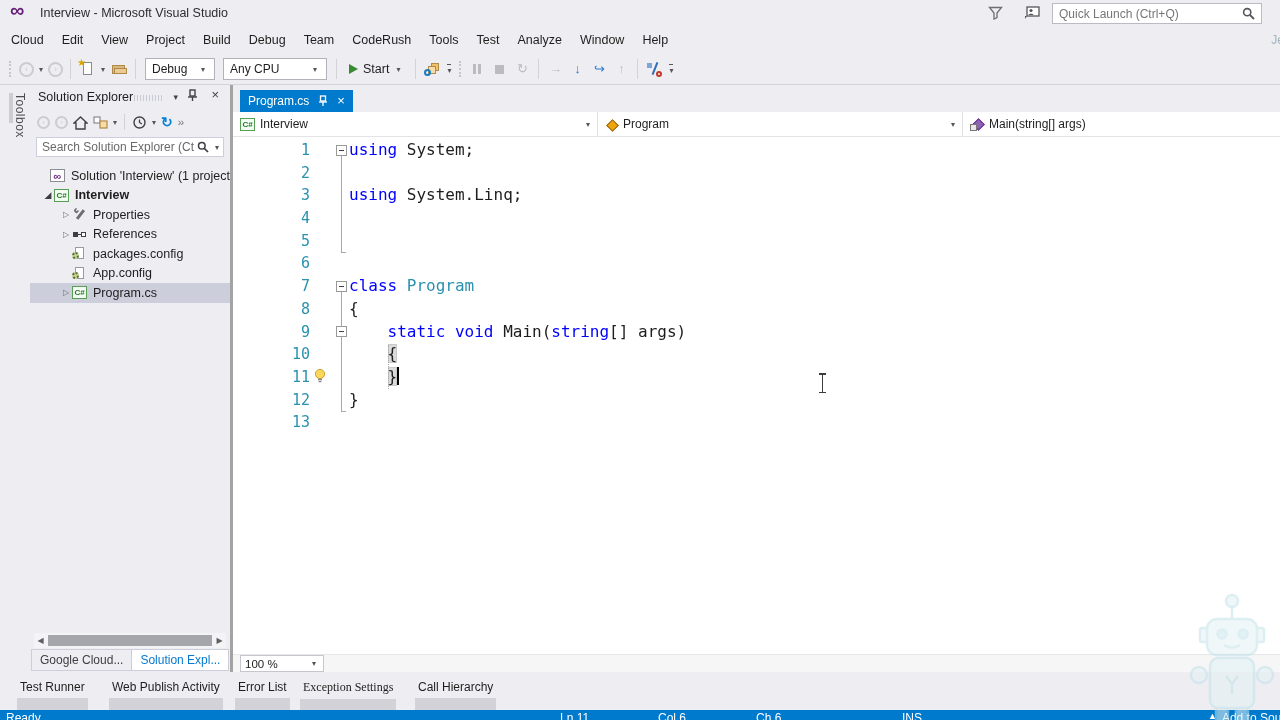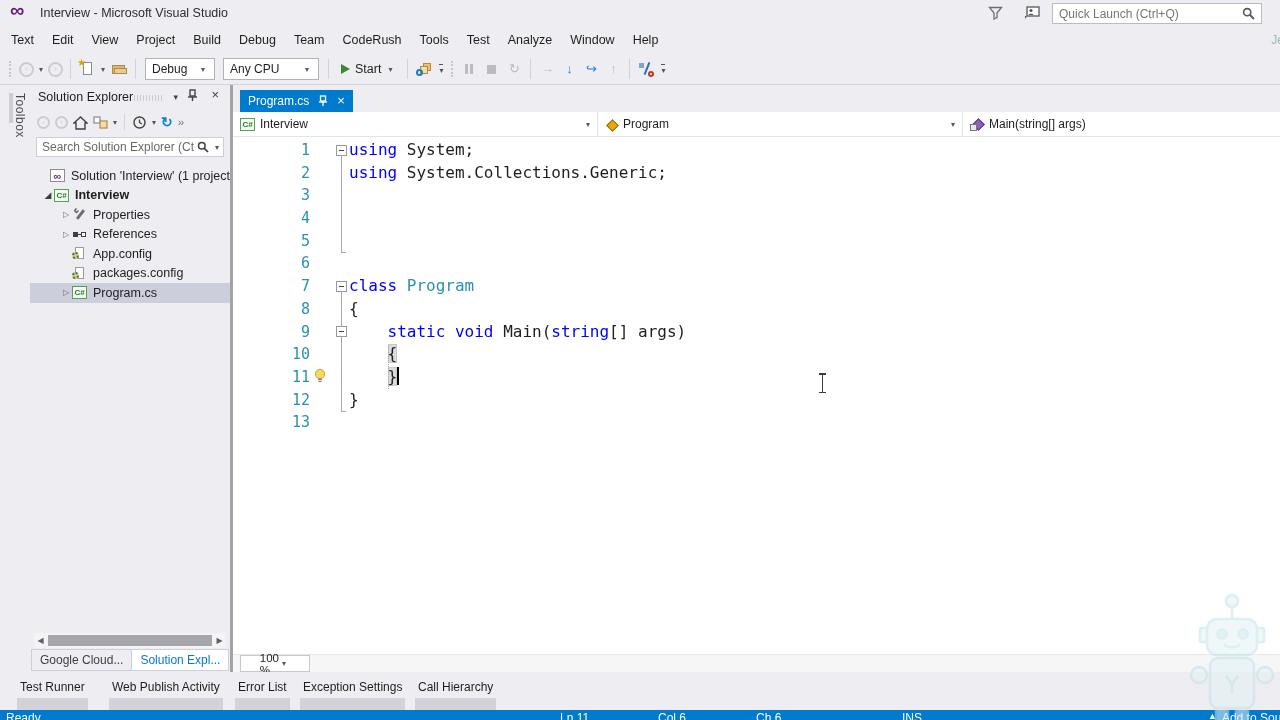--- a/index.html
+++ b/index.html
@@ -18,21 +18,21 @@
   .menubar{position:absolute;top:26px;left:0;right:0;height:28px;display:flex;align-items:center;padding-left:2px}
   .menu-item{padding:0 9px;line-height:28px;font-size:12.5px;color:#1E1E1E}
   .menu-partial{position:absolute;right:-4px;top:7px;font-size:12px;color:#9FB4BC}
   
   .toolbar{position:absolute;top:54px;left:0;right:0;height:31px;display:flex;align-items:center;border-bottom:1px solid #D3D3DA;padding-left:5px}
   .tb-grip{width:4px;height:16px;border-left:2px dotted #C6C6CC;margin:0 4px}
   .tb-sep{width:1px;height:20px;background:#D2D2D8;margin:0 5px}
   .tb-circle{width:15px;height:15px;border-radius:50%;border:2px solid #CBCBD0;color:#CBCBD0;font-size:9px;line-height:11px;text-align:center;margin:0 2px;flex:none}
   .tb-caret{font-size:8px;color:#55555A;margin:0 3px}
   .tb-select{height:22px;background:#fff;border:1px solid #B2B2BA;display:flex;align-items:center;justify-content:space-between;font-size:12px;padding:0 6px;margin:0 4px}
-  .w-debug{width:70px}.w-cpu{width:96px}
+  .w-debug{width:70px}.w-cpu{width:104px}
   .start-btn{display:flex;align-items:center;margin:0 7px}
   .play-tri{width:0;height:0;border-left:9px solid #388934;border-top:5.5px solid transparent;border-bottom:5.5px solid transparent;margin-right:5px}
   .start-label{font-size:12.5px;color:#1E1E1E;margin-right:4px}
   .ic{position:relative;width:16px;height:16px;margin:0 3px;flex:none}
   .np-page{position:absolute;left:4px;top:1px;width:9px;height:13px;background:#fff;border:1px solid #8A8A90}
   .np-star{position:absolute;left:-2px;top:-4px;color:#D9A700;font-size:10px}
   .op-back{position:absolute;left:1px;top:4px;width:13px;height:9px;background:#DCB67A;border:1px solid #B08A4A}
   .op-flap{position:absolute;left:3px;top:7px;width:13px;height:6px;background:#EACB93;border:1px solid #B08A4A}
   .at-sq{position:absolute;right:1px;top:2px;width:8px;height:8px;background:#F0C36A;border:1px solid #B08A4A}
   .at-sq2{position:absolute;right:4px;top:5px;width:8px;height:8px;background:#F7DCA5;border:1px solid #B08A4A}
@@ -124,21 +124,21 @@
   .fold-box{position:absolute;left:103px;width:11px;height:11px;background:#fff;border:1px solid #999;z-index:2}
   .fold-box::after{content:'';position:absolute;left:2px;top:4px;width:5px;height:1px;background:#444}
   .fold-line{position:absolute;left:108px;width:1px;background:#A8A8A8;z-index:1}
   .fold-tick{position:absolute;left:108px;width:5px;height:1px;background:#A8A8A8;z-index:1}
   .indent-guide{position:absolute;left:155px;border-left:1px dotted #ABABAB;z-index:1}
   .bulb{position:absolute;left:80px;z-index:2}
   .ibeam{position:absolute;left:589px;width:1px;background:#3C3C40;z-index:3}
   .ibeam::before,.ibeam::after{content:'';position:absolute;left:-3px;width:7px;height:1.5px;background:#3C3C40}
   .ibeam::before{top:0}.ibeam::after{bottom:0}
   .editor-bottombar{height:18px;background:#F6F6F7;border-top:1px solid #E8E8E8;position:relative}
-  .zoom-box{position:absolute;left:7px;top:0;width:70px;height:17px;background:#fff;border:1px solid #C6C6CC;display:flex;align-items:center;justify-content:flex-end;font-size:11.5px;padding:0 20px;color:#1E1E1E}
+  .zoom-box{position:absolute;left:7px;top:0;width:84px;height:17px;background:#fff;border:1px solid #C6C6CC;display:flex;align-items:center;justify-content:space-between;font-size:11.5px;padding:0 4px;color:#1E1E1E}
   
   .panel-strip{position:absolute;top:672px;left:0;right:0;height:38px;background:#EEEEF2}
   .panel-tab{position:absolute;top:8px}
   .pt-label{font-size:12px;color:#1E1E1E;white-space:nowrap}
   .pt-bar{height:12px;background:#D2D2D8;margin-top:4px;margin-left:-3px;width:calc(100% + 6px)}
   
   .statusbar{position:absolute;top:710px;left:0;width:1280px;height:14px;background:#007ACC;color:#fff;font-size:12px}
   .sb{position:absolute;top:1px;white-space:nowrap}
   .sb-ready{left:6px}.sb-ln{left:560px}.sb-col{left:658px}.sb-ch{left:756px}.sb-ins{left:902px}
   .sb-right{left:1208px;display:flex;align-items:flex-start;gap:5px}
@@ -172,21 +172,21 @@
       <svg width="13" height="13" viewBox="0 0 13 13">
           <circle cx="5.2" cy="5.2" r="3.6" fill="none" stroke="#55555A" stroke-width="1.6"></circle>
           <line x1="8" y1="8" x2="12" y2="12" stroke="#55555A" stroke-width="1.8"></line>
         </svg>
     </span>
   </div>
 </div>
 
 <div class="menubar">
   <div style="display:flex">
-      <div class="menu-item">Text</div>
+      <div class="menu-item">Cloud</div>
       <div class="menu-item">Edit</div>
       <div class="menu-item">View</div>
       <div class="menu-item">Project</div>
       <div class="menu-item">Build</div>
       <div class="menu-item">Debug</div>
       <div class="menu-item">Team</div>
       <div class="menu-item">CodeRush</div>
       <div class="menu-item">Tools</div>
       <div class="menu-item">Test</div>
       <div class="menu-item">Analyze</div>
@@ -349,29 +349,29 @@
           <i class="rf-b"></i>
         </span>
         <span class="tlabel">References</span>
       </div>
       <div class="tree-row" style="padding-left: 30px;">
         <span class="expander"></span>
         <span class="ticon ic-config">
           <i class="cf-p"></i>
           <i class="cf-g"></i>
         </span>
-        <span class="tlabel">App.config</span>
+        <span class="tlabel">packages.config</span>
       </div>
       <div class="tree-row" style="padding-left: 30px;">
         <span class="expander"></span>
         <span class="ticon ic-config">
           <i class="cf-p"></i>
           <i class="cf-g"></i>
         </span>
-        <span class="tlabel">packages.config</span>
+        <span class="tlabel">App.config</span>
       </div>
       <div class="tree-row sel" style="padding-left: 30px;">
         <span class="expander">▷</span>
         <span class="ticon ic-csfile">C#</span>
         <span class="tlabel">Program.cs</span>
       </div>
     </div>
   <div class="se-hscroll">
     <span class="se-arrow">◀</span>
     <span class="se-thumb"></span>
@@ -409,22 +409,22 @@
       <span class="nav-caret">▾</span>
     </div>
     <div class="nav-sec ns3">
       <span class="nav-method"></span>
       <span>Main(string[] args)</span>
     </div>
   </div>
   <div class="code">
     <div>
         <div class="code-row"><span class="ln">1</span><span class="foldsp"></span><span><span class="tk-kw">using</span><span class="tk-pl"> System;</span></span></div>
-        <div class="code-row"><span class="ln">2</span><span class="foldsp"></span><span><span class="tk-kw">using</span><span class="tk-pl"> System.Collections.Generic;</span></span></div>
-        <div class="code-row"><span class="ln">3</span><span class="foldsp"></span></div>
+        <div class="code-row"><span class="ln">2</span><span class="foldsp"></span></div>
+        <div class="code-row"><span class="ln">3</span><span class="foldsp"></span><span><span class="tk-kw">using</span><span class="tk-pl"> System.Linq;</span></span></div>
         <div class="code-row"><span class="ln">4</span><span class="foldsp"></span></div>
         <div class="code-row"><span class="ln">5</span><span class="foldsp"></span></div>
         <div class="code-row"><span class="ln">6</span><span class="foldsp"></span><span></span></div>
         <div class="code-row"><span class="ln">7</span><span class="foldsp"></span><span><span class="tk-kw">class</span><span class="tk-pl"> </span><span class="tk-ty">Program</span></span></div>
         <div class="code-row"><span class="ln">8</span><span class="foldsp"></span><span><span class="tk-pl">{</span></span></div>
         <div class="code-row"><span class="ln">9</span><span class="foldsp"></span><span><span class="tk-pl">    </span><span class="tk-kw">static</span><span class="tk-pl"> </span><span class="tk-kw">void</span><span class="tk-pl"> Main(</span><span class="tk-kw">string</span><span class="tk-pl">[] args)</span></span></div>
         <div class="code-row"><span class="ln">10</span><span class="foldsp"></span><span><span class="tk-pl">    </span><span class="tk-hl">{</span></span></div>
         <div class="code-row"><span class="ln">11</span><span class="foldsp"></span><span><span class="tk-pl">    </span><span class="tk-hl">}</span><span class="caret-bar"></span></span></div>
         <div class="code-row"><span class="ln">12</span><span class="foldsp"></span><span><span class="tk-pl">}</span></span></div>
         <div class="code-row"><span class="ln">13</span><span class="foldsp"></span><span></span></div>
@@ -462,21 +462,21 @@
         <div class="pt-bar"></div>
       </div>
       <div class="panel-tab" style="left: 112px;">
         <div class="pt-label">Web Publish Activity</div>
         <div class="pt-bar"></div>
       </div>
       <div class="panel-tab" style="left: 238px;">
         <div class="pt-label">Error List</div>
         <div class="pt-bar"></div>
       </div>
-      <div class="panel-tab" style="left: 303px;">
+      <div class="panel-tab" style="left: 303px; font-family: Liberation Serif, serif;">
         <div class="pt-label">Exception Settings</div>
         <div class="pt-bar"></div>
       </div>
       <div class="panel-tab" style="left: 418px;">
         <div class="pt-label">Call Hierarchy</div>
         <div class="pt-bar"></div>
       </div>
     </div>
 </div>
 

